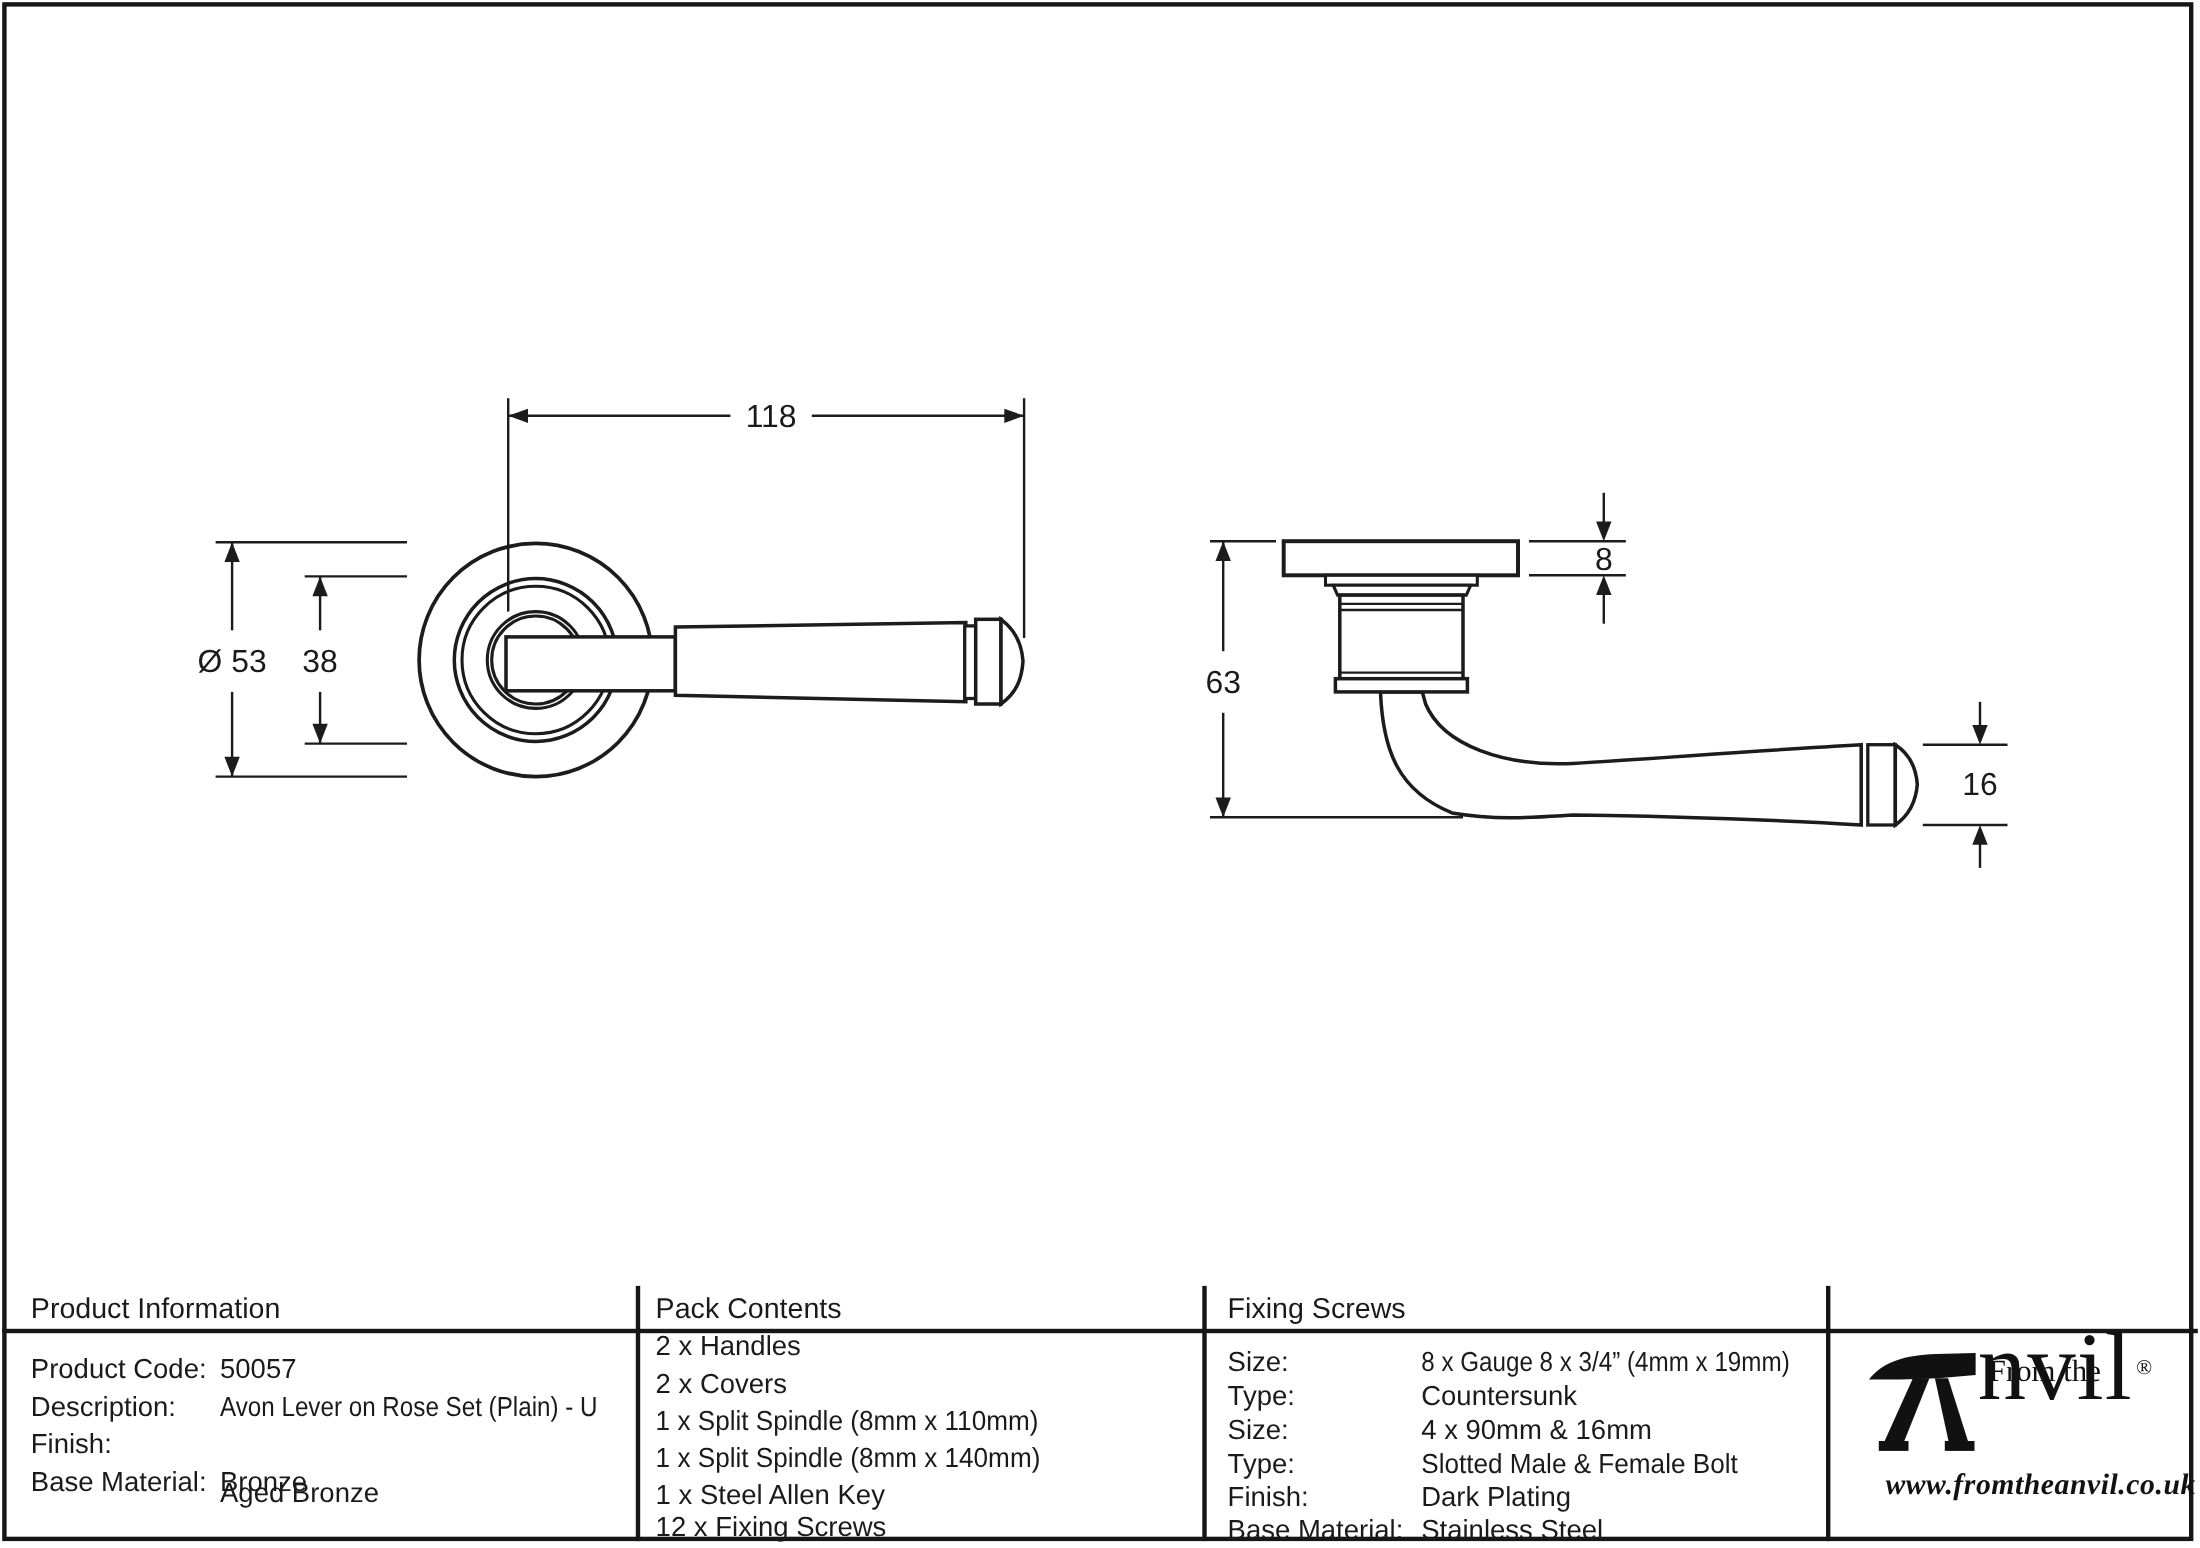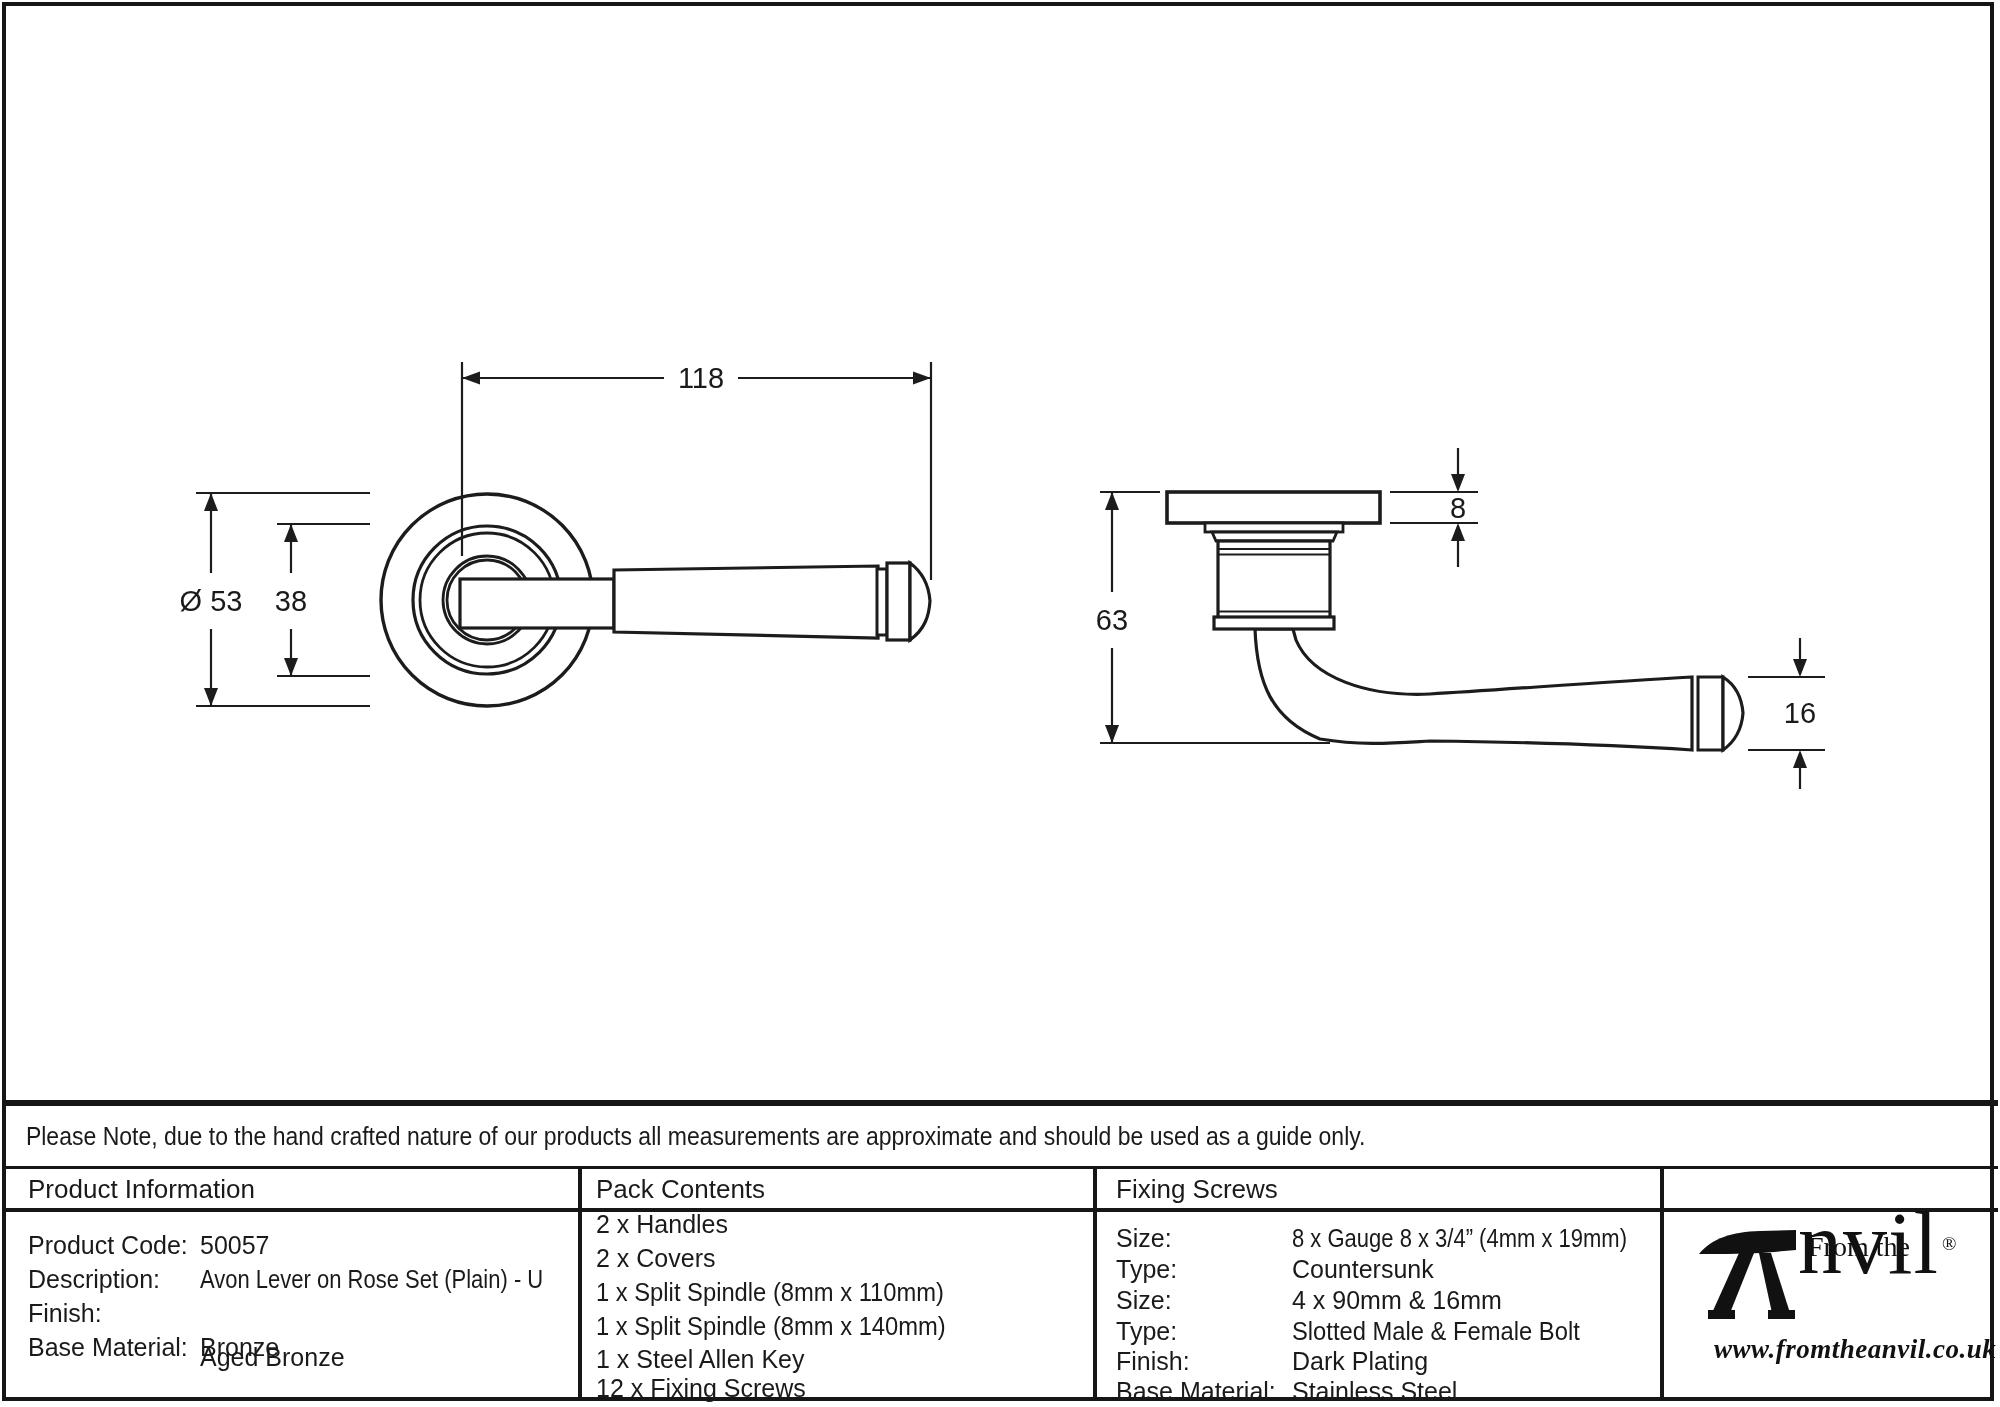--- a/index.html
+++ b/index.html
@@ -111,23 +111,20 @@
       <line x1="1800" y1="638" x2="1800" y2="662"></line>
       <path d="M1800,677 L1793,659 L1807,659 Z" fill="#1c1c1c" stroke="none"></path>
       <line x1="1800" y1="789" x2="1800" y2="765"></line>
       <path d="M1800,750 L1793,768 L1807,768 Z" fill="#1c1c1c" stroke="none"></path>
     </g>
     <text x="1458" y="518" text-anchor="middle">8</text>
     <text x="1112" y="630" text-anchor="middle">63</text>
     <text x="1800" y="723" text-anchor="middle">16</text>
   </svg>
 
-  <div class="note-band">
-    <span>Please Note, due to the hand crafted nature of our products all measurements are approximate and should be used as a guide only.</span>
-  </div>
 
   <div class="hdr-band"></div>
   <div class="vdiv" style="left:578px;"></div>
   <div class="vdiv" style="left:1093px;"></div>
   <div class="vdiv" style="left:1660px;"></div>
 
   <div class="hdr-text" style="left:28px;top:1169px;">Product Information</div>
   <div class="hdr-text" style="left:596px;top:1169px;">Pack Contents</div>
   <div class="hdr-text" style="left:1116px;top:1169px;">Fixing Screws</div>
 

